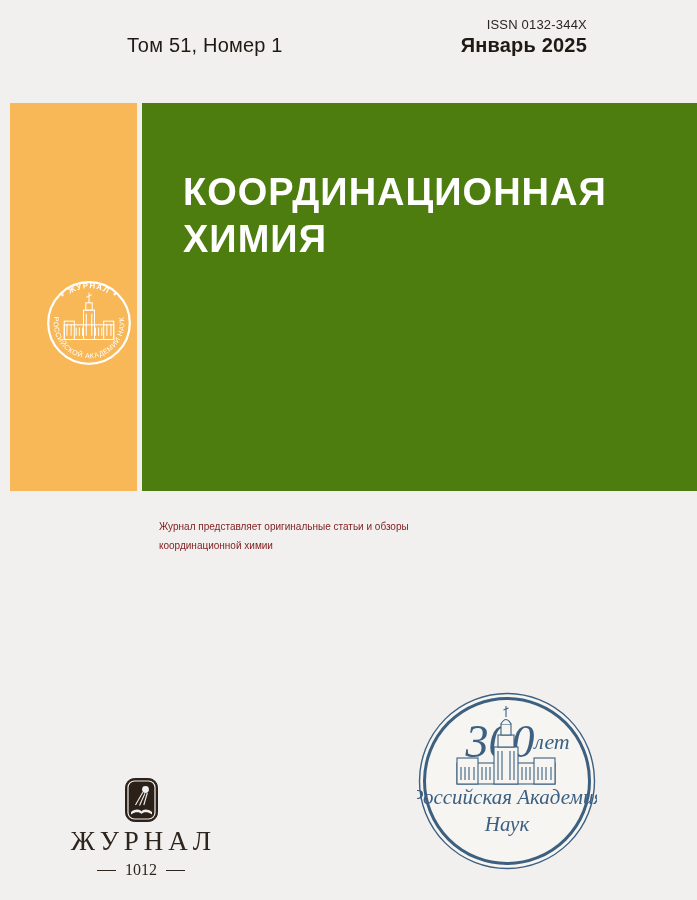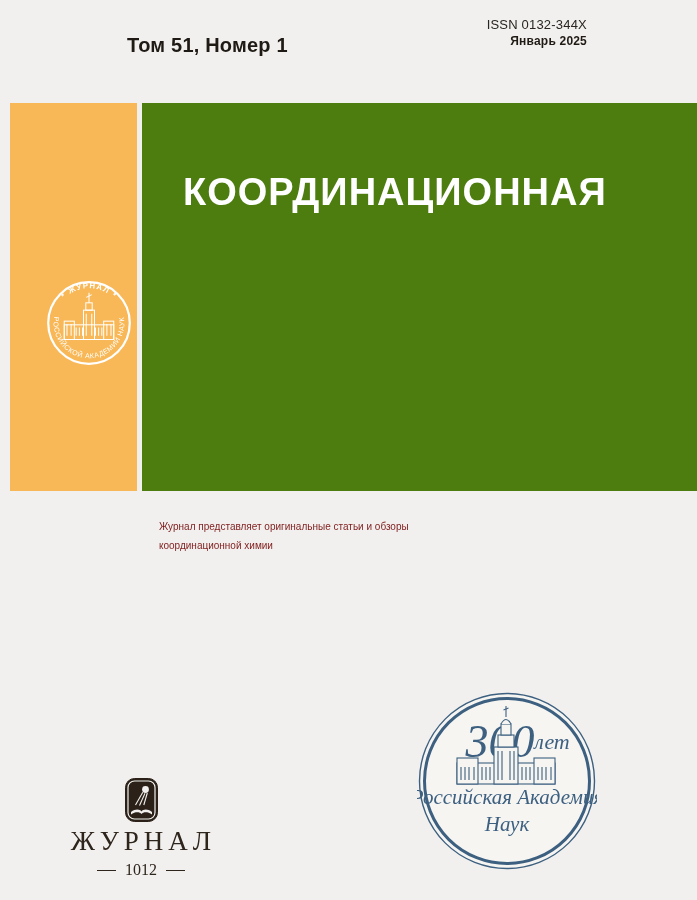--- a/index.html
+++ b/index.html
@@ -6,29 +6,29 @@
   .page{
     position:relative;
     width:697px;height:900px;
     background:#f1f0ee;
     font-family:"Liberation Sans", sans-serif;
     overflow:hidden;
   }
   
   .vol{
     position:absolute;left:127px;top:34px;
-    font-size:20px;font-weight:bold;color:#1f1a14;letter-spacing:0.2px;
+    font-size:20px;font-weight:normal;color:#1f1a14;letter-spacing:0.2px;
   }
   .issn{
     position:absolute;right:110px;top:17px;
     font-size:13px;color:#2a2520;letter-spacing:0.2px;
   }
   .issue-date{
     position:absolute;right:110px;top:34px;
-    font-size:12px;font-weight:bold;color:#1f1a14;letter-spacing:0.2px;
+    font-size:20px;font-weight:bold;color:#1f1a14;letter-spacing:0.2px;
   }
   
   .cover-left{
     position:absolute;left:10px;top:103px;width:127px;height:388px;
     background:#f9b857;
   }
   .cover-right{
     position:absolute;left:142px;top:103px;width:632px;height:388px;
     background:#4d7c0f;
   }
@@ -101,20 +101,21 @@
         <path d="M34,53 v9 M37.5,53 v9 M41,53 v9 M55,53 v9 M58.5,53 v9 M62,53 v9"></path>
         <path d="M24,49 v13 M28.5,49 v13 M67.5,49 v13 M72,49 v13"></path>
         <path d="M45,38 v24 M51,38 v24"></path>
       </g>
     </svg>
   </div>
 
   <div class="cover-right">
     <div class="journal-title">
       <div>КООРДИНАЦИОННАЯ</div>
+      <div>ХИМИЯ</div>
     </div>
   </div>
 
   <div class="descr">
     <div>Журнал представляет оригинальные статьи и обзоры</div>
     <div>координационной химии</div>
   </div>
 
   <div class="nauka">
     <svg class="nauka-emblem" width="33" height="44" viewBox="0 0 33 44">

